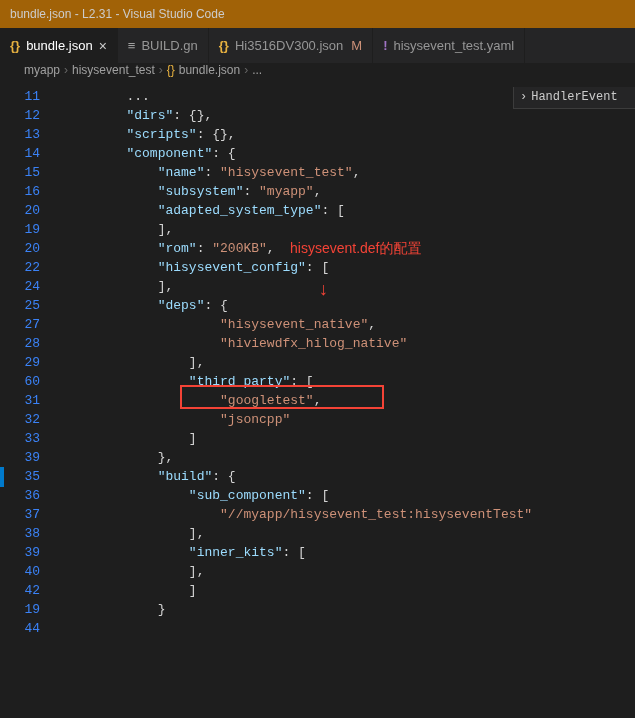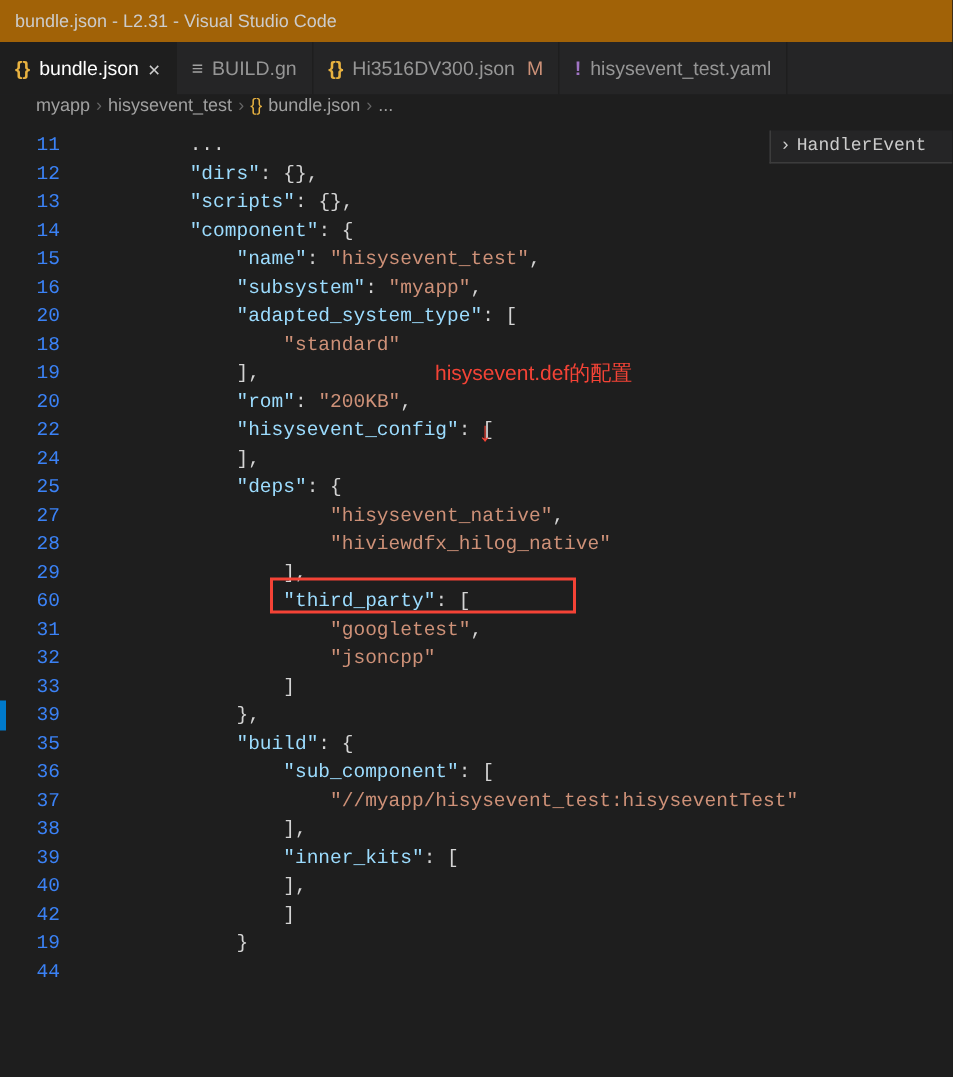--- a/index.html
+++ b/index.html
@@ -185,21 +185,20 @@
 
   <div class="activity-indicator"></div>
 
 <div class="line"><span class="lineno">11</span><span class="gutter"></span><span class="code">        <span class="punc">...</span></span></div>
     <div class="line"><span class="lineno">12</span><span class="gutter"></span><span class="code">        <span class="key">"dirs"</span><span class="punc">: </span><span class="punc">{}</span><span class="punc">,</span></span></div>
     <div class="line"><span class="lineno">13</span><span class="gutter"></span><span class="code">        <span class="key">"scripts"</span><span class="punc">: </span><span class="punc">{}</span><span class="punc">,</span></span></div>
     <div class="line"><span class="lineno">14</span><span class="gutter"></span><span class="code">        <span class="key">"component"</span><span class="punc">: </span><span class="punc">{</span></span></div>
     <div class="line"><span class="lineno">15</span><span class="gutter"></span><span class="code">            <span class="key">"name"</span><span class="punc">: </span><span class="str">"hisysevent_test"</span><span class="punc">,</span></span></div>
     <div class="line"><span class="lineno">16</span><span class="gutter"></span><span class="code">            <span class="key">"subsystem"</span><span class="punc">: </span><span class="str">"myapp"</span><span class="punc">,</span></span></div>
     <div class="line"><span class="lineno">20</span><span class="gutter"></span><span class="code">            <span class="key">"adapted_system_type"</span><span class="punc">: </span><span class="punc">[</span></span></div>
-    <div class="line"><span class="lineno">18</span><span class="gutter"></span><span class="code">                <span class="str">"standard"</span></span></div>
     <div class="line"><span class="lineno">19</span><span class="gutter"></span><span class="code">            <span class="punc">]</span><span class="punc">,</span></span></div>
     <div class="line"><span class="lineno">20</span><span class="gutter"></span><span class="code">            <span class="key">"rom"</span><span class="punc">: </span><span class="str">"200KB"</span><span class="punc">,</span></span></div>
     <div class="line"><span class="lineno">22</span><span class="gutter"></span><span class="code">            <span class="key">"hisysevent_config"</span><span class="punc">: </span><span class="punc">[</span></span></div>
     <div class="line"><span class="lineno">24</span><span class="gutter"></span><span class="code">            <span class="punc">]</span><span class="punc">,</span></span></div>
     <div class="line"><span class="lineno">25</span><span class="gutter"></span><span class="code">            <span class="key">"deps"</span><span class="punc">: </span><span class="punc">{</span></span></div>
     <div class="line"><span class="lineno">27</span><span class="gutter"></span><span class="code">                    <span class="str">"hisysevent_native"</span><span class="punc">,</span></span></div>
     <div class="line"><span class="lineno">28</span><span class="gutter"></span><span class="code">                    <span class="str">"hiviewdfx_hilog_native"</span></span></div>
     <div class="line"><span class="lineno">29</span><span class="gutter"></span><span class="code">                <span class="punc">]</span><span class="punc">,</span></span></div>
     <div class="line"><span class="lineno">60</span><span class="gutter"></span><span class="code">                <span class="key">"third_party"</span><span class="punc">: </span><span class="punc">[</span></span></div>
     <div class="line"><span class="lineno">31</span><span class="gutter"></span><span class="code">                    <span class="str">"googletest"</span><span class="punc">,</span></span></div>

